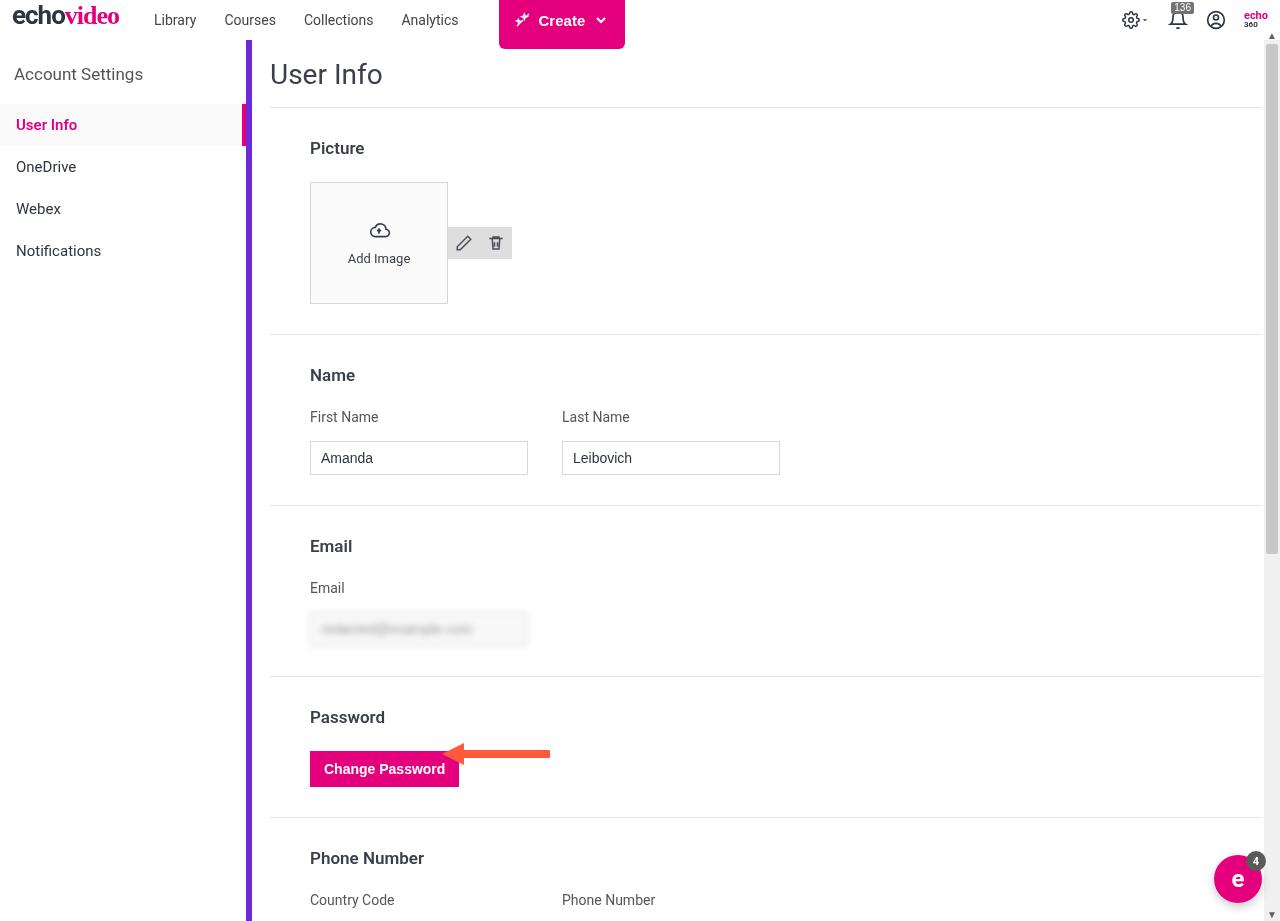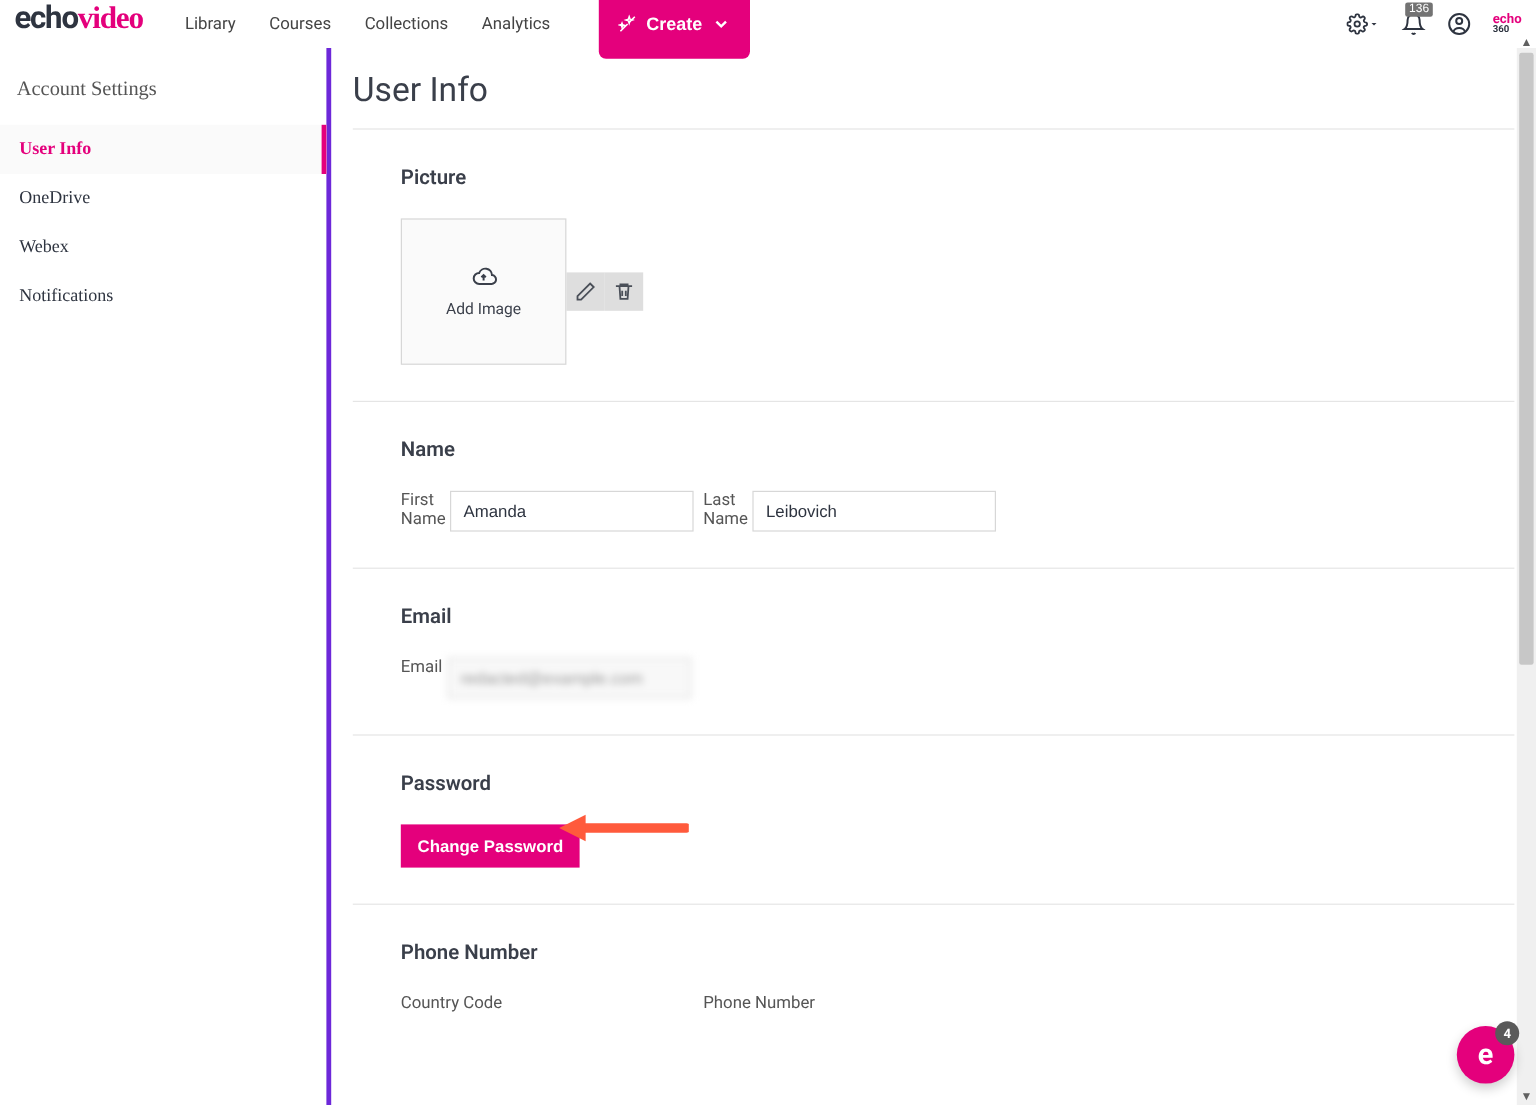--- a/index.html
+++ b/index.html
@@ -15,21 +15,21 @@
 .create-btn { background: #e4007c; color: #fff; border: none; border-radius: 6px; padding: 20px 16px; font-size: 15px; font-weight: 600; display: inline-flex; align-items: center; gap: 8px; cursor: pointer; margin-left: 12px; }
 .create-btn svg { width: 16px; height: 16px; }
 .topbar-right { margin-left: auto; display: flex; align-items: center; gap: 18px; }
 .icon-btn { background: none; border: none; cursor: pointer; display: inline-flex; align-items: center; color: #2e3440; position: relative; }
 .bell-badge { position: absolute; top: -8px; right: -6px; background: #737373; color: #fff; font-size: 10px; padding: 1px 3px; border-radius: 2px; line-height: 1; }
 .echo360-logo { font-size: 11px; font-weight: 700; color: #e4007c; line-height: 0.9; text-align: left; }
 .echo360-logo .sub { font-size: 8px; color: #2e3440; display: block; }
 
 
 .layout { display: flex; height: calc(100% - 40px); }
-.sidebar { width: 276px; border-right: 4px solid #6d28d9; padding-top: 18px; font-family: Liberation Serif, serif; }
+.sidebar { width: 252px; border-right: 6px solid #6d28d9; padding-top: 18px; }
 .sidebar-title { font-size: 17px; color: #555; padding: 6px 14px 20px; }
 .sidebar-item { font-size: 15px; padding: 12px 16px; cursor: pointer; color: #2e3440; border-right: 4px solid transparent; }
 .sidebar-item.active { color: #e4007c; font-weight: 600; background: #fafafa; border-right-color: #e4007c; }
 
 .main { flex: 1; overflow-y: auto; padding: 18px 18px 40px 18px; position: relative; }
 .page-title { font-size: 28px; font-weight: 400; color: #3a3f4a; margin-bottom: 16px; }
 .divider { border: none; border-top: 1px solid #e5e5e5; margin: 0; }
 
 .section { padding: 30px 40px 30px 40px; border-bottom: 1px solid #e5e5e5; }
 .section-header { font-size: 17px; font-weight: 600; color: #3a3f4a; margin-bottom: 24px; }
@@ -37,21 +37,21 @@
 
 .picture-row { display: flex; align-items: center; gap: 0; }
 .add-image-box { width: 138px; height: 122px; border: 1px solid #d7d7d7; background: #fafafa; display: flex; flex-direction: column; align-items: center; justify-content: center; gap: 8px; cursor: pointer; }
 .add-image-box svg { width: 26px; height: 22px; color: #3a3f4a; }
 .add-image-label { font-size: 13px; color: #3a3f4a; }
 .square-btn { width: 32px; height: 32px; background: #dedede; border: none; display: inline-flex; align-items: center; justify-content: center; cursor: pointer; color: #4a4f58; }
 .square-btn svg { width: 18px; height: 18px; }
 
 
 .form-row { display: flex; gap: 34px; }
-.form-group { display: flex; flex-direction: row; gap: 4px; width: 218px; }
+.form-group { display: flex; flex-direction: column; gap: 16px; width: 218px; }
 .form-label { font-size: 14px; color: #555; }
 .text-input { height: 34px; border: 1px solid #d7d7d7; padding: 0 10px; font-size: 14px; color: #2e3440; background: #fff; }
 .text-input.readonly { background: #f8f8f8; color: #999; }
 .blurred { filter: blur(3px); }
 
 
 .change-pw-btn { background: #e4007c; color: #fff; border: none; padding: 10px 14px; font-size: 14px; font-weight: 600; cursor: pointer; }
 
 
 .arrow-annotation { position: absolute; pointer-events: none; }

